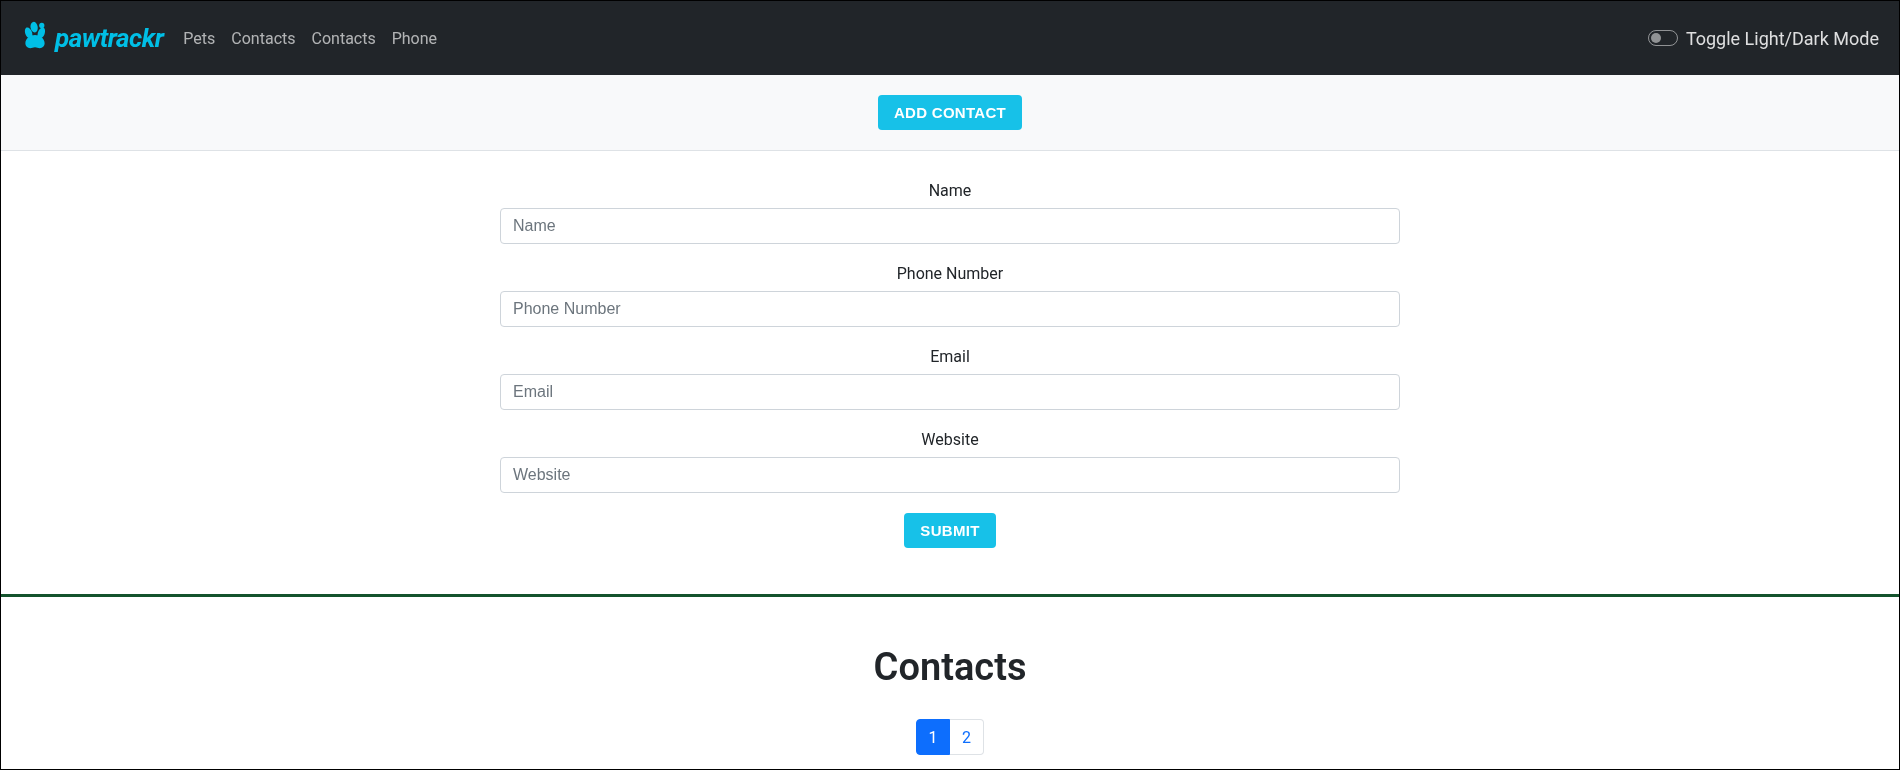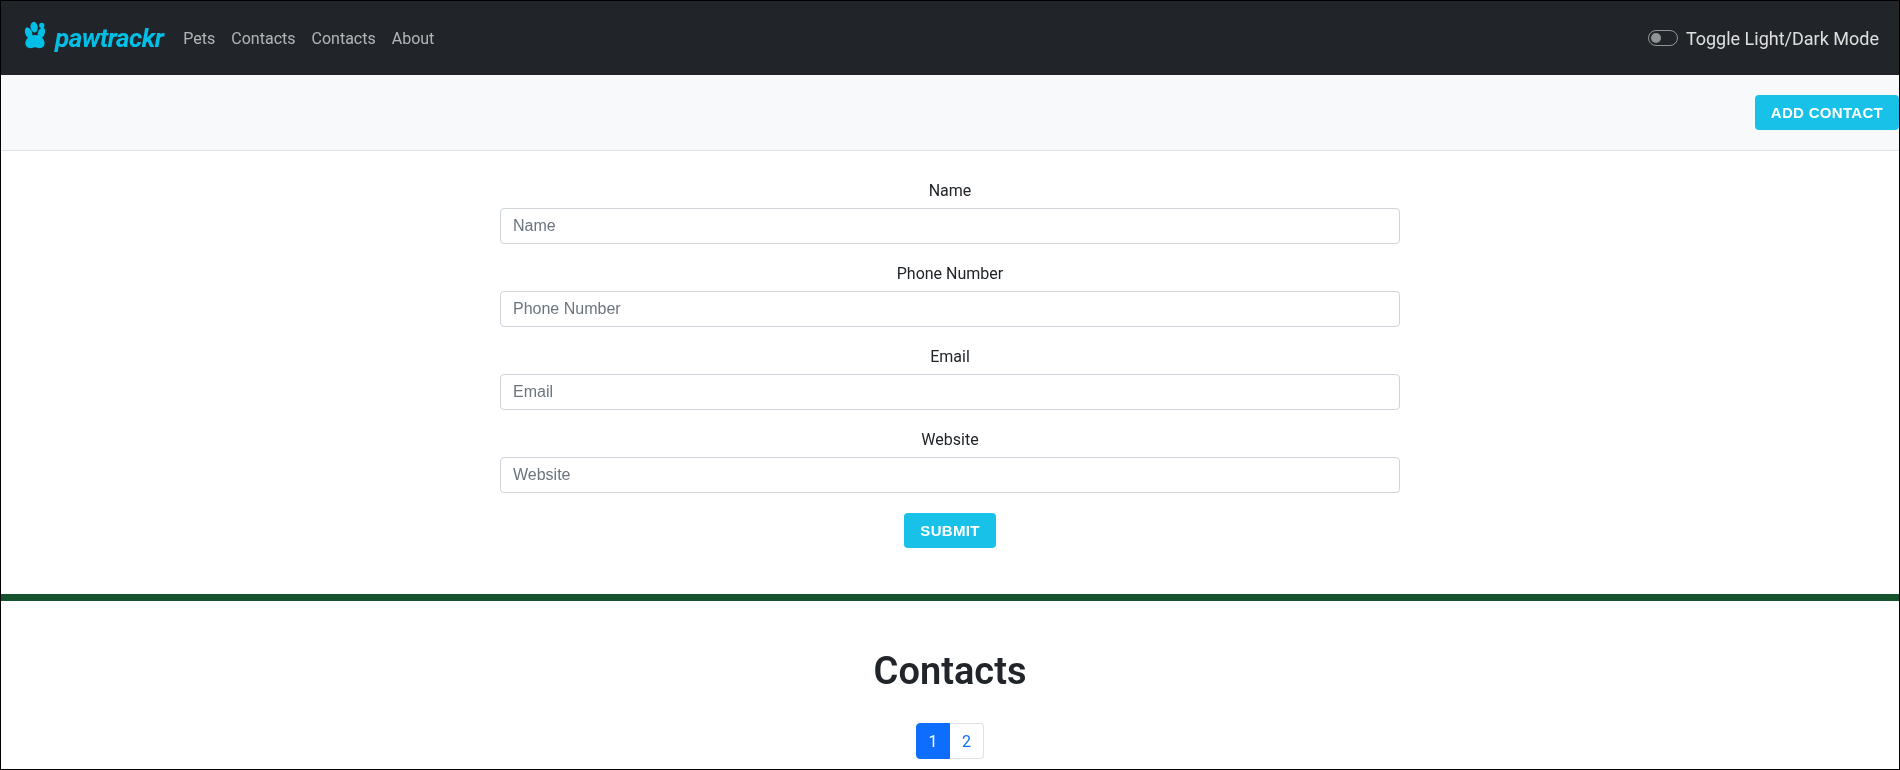--- a/index.html
+++ b/index.html
@@ -74,37 +74,37 @@
       border-radius: 50%;
       background: rgba(255,255,255,0.5);
       position: absolute;
       top: 2px;
       left: 2px;
     }
     .add-bar {
       background: #f8f9fa;
       border-bottom: 1px solid #dee2e6;
       display: flex;
-      justify-content: flex-end;
+      justify-content: center;
       padding: 20px 0;
     }
     .btn-cyan {
       background: #17c1e8;
       color: #fff;
       border: none;
       padding: 9px 16px;
       font-size: 15px;
       font-weight: 600;
       border-radius: 4px;
       cursor: pointer;
       letter-spacing: 0.3px;
     }
     .form-area {
       padding: 30px 0 46px;
-      border-bottom: 7px solid #14532d;
+      border-bottom: 3px solid #14532d;
     }
     .form-container {
       max-width: 900px;
       margin: 0 auto;
       display: flex;
       flex-direction: column;
       align-items: center;
     }
     .form-group {
       width: 100%;
@@ -186,21 +186,21 @@
         <path d="M226 16c-36 4-59 51-51 105 8 54 43 94 79 90s59-51 51-105c-8-54-43-94-79-90zM104 120c-32 12-42 66-22 120s62 88 94 76 42-66 22-120-62-88-94-76zM408 120c-32-12-74 22-94 76s-10 108 22 120 74-22 94-76 10-108-22-120zM256 256c-88 0-176 64-176 152 0 56 40 88 88 88 32 0 56-16 88-16s56 16 88 16c48 0 88-32 88-88 0-88-88-152-176-152z"></path>
         <circle cx="380" cy="80" r="48"></circle>
       </svg>
     </span>
     <span>pawtrackr</span>
   </a>
   <div class="nav-links">
     <a class="nav-link">Pets</a>
     <a class="nav-link">Contacts</a>
     <a class="nav-link">Contacts</a>
-    <a class="nav-link">About</a>
+    <a class="nav-link">Phone</a>
   </div>
   <div class="toggle-area">
     <div class="toggle-switch">
       <div class="toggle-knob"></div>
     </div>
     <span>Toggle Light/Dark Mode</span>
   </div>
 </nav>
 
 <div class="add-bar">

